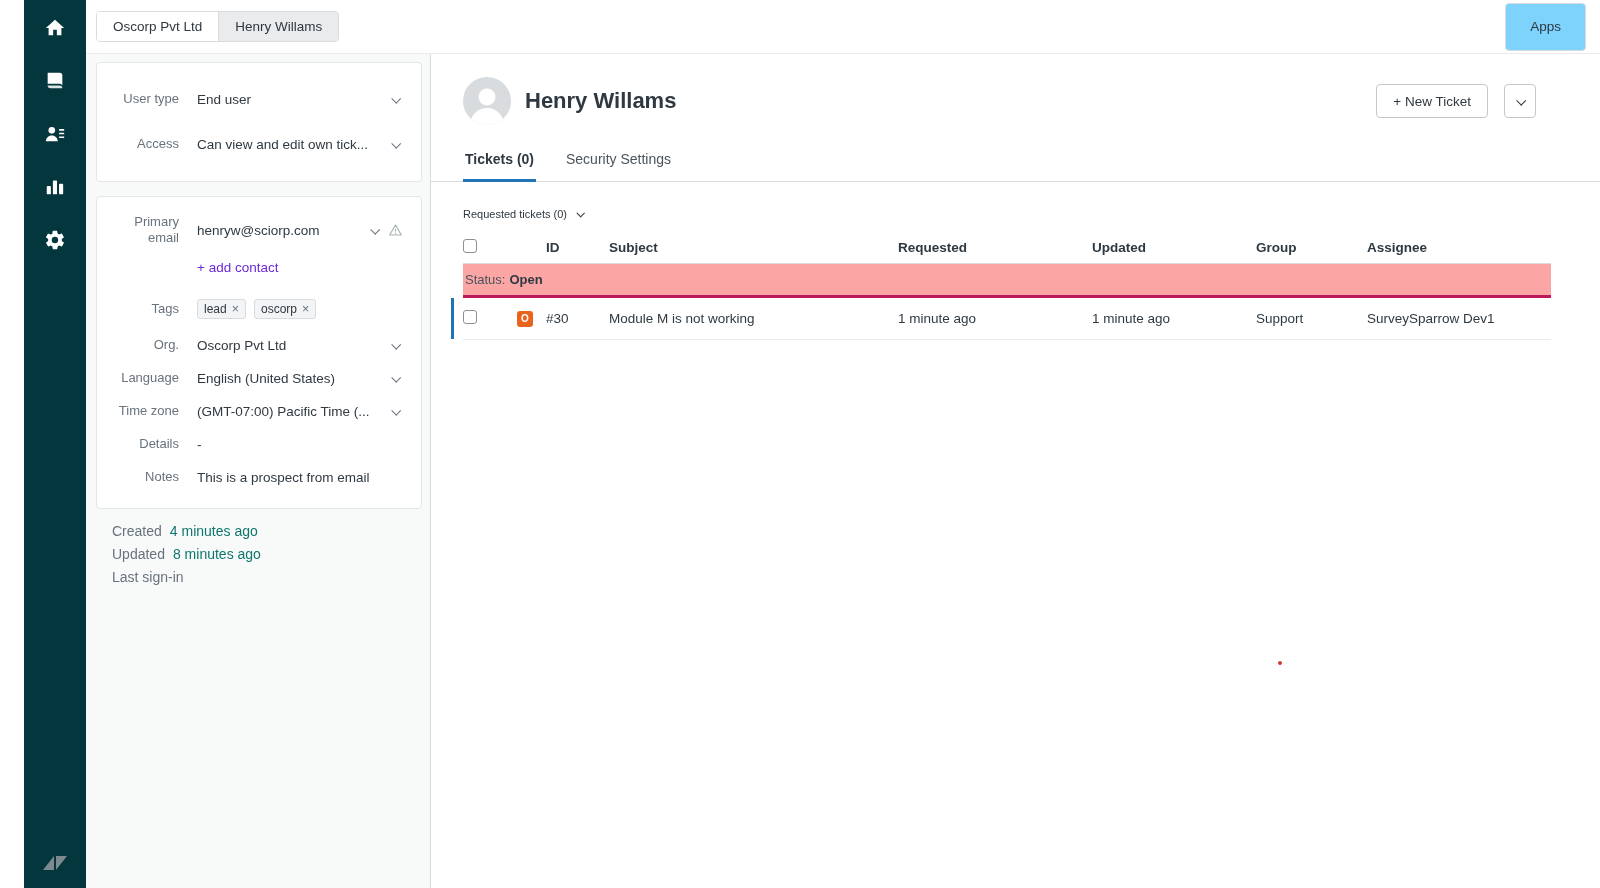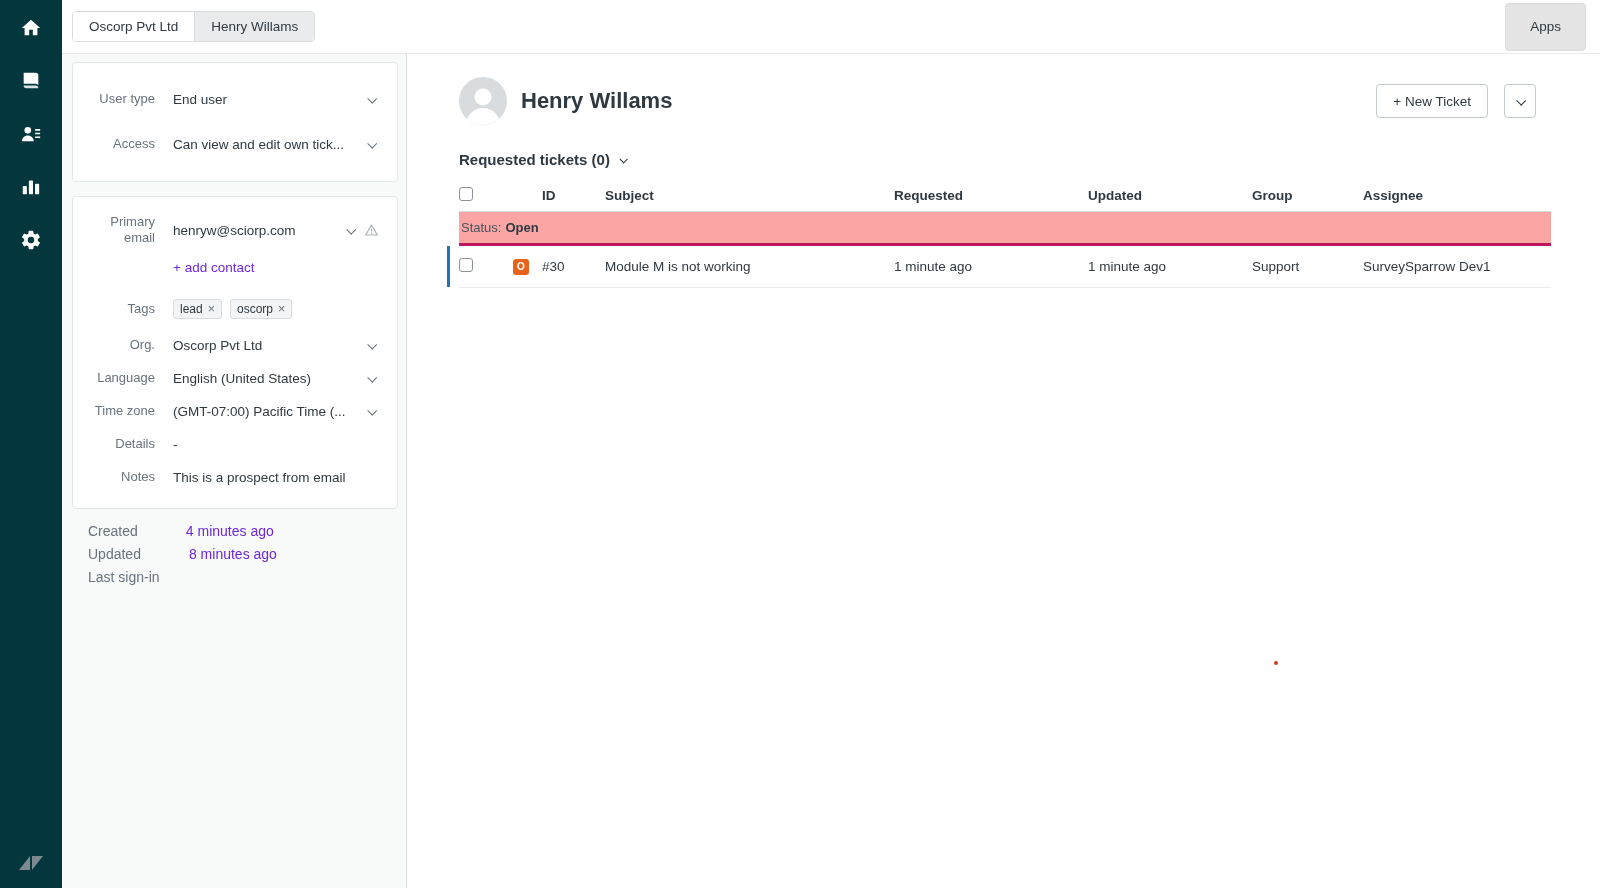--- a/index.html
+++ b/index.html
@@ -4,21 +4,21 @@
 <style>
   * { box-sizing: border-box; margin: 0; padding: 0; }
   html, body { width: 1600px; height: 888px; }
   body {
     font-family: "Liberation Sans", sans-serif;
     color: #2f3941;
     background: #fff;
     overflow: hidden;
     font-size: 14px;
   }
-  .app { display: flex; height: 100%; }
+  .app { display: flex; height: 100%; padding-left: 24px; }
 
   
   .nav {
     width: 62px; flex-shrink: 0;
     background: #03363d;
     display: flex; flex-direction: column; align-items: center;
     padding: 14px 0 14px;
   }
   .nav-icon {
     width: 28px; height: 28px; margin-bottom: 25px;
@@ -43,26 +43,26 @@
     background: #fff;
   }
   .top-tab {
     display: flex; align-items: center; padding: 0 16px;
     font-size: 13.5px; color: #2f3941; background: #fff; cursor: pointer;
     white-space: nowrap;
   }
   .top-tab.active { background: #e9ebed; border-left: 1px solid #d8dcde; }
   .apps-btn {
     margin-left: auto; height: 48px; padding: 0 24px;
-    border: 1px solid #d8dcde; border-radius: 4px; background: #e5e5e5;
+    border: 1px solid #d8dcde; border-radius: 4px; background: #7dd3fc;
     font-size: 13.5px; color: #2f3941; display: flex; align-items: center;
     cursor: pointer; font-family: inherit;
   }
 
-  .content { flex: 1; display: flex; min-height: 0; gap: 20px; }
+  .content { flex: 1; display: flex; min-height: 0; }
 
   
   .sidebar {
     width: 345px; flex-shrink: 0;
     background: #f8f9f9; border-right: 1px solid #d8dcde;
     padding: 8px 8px 0 10px; overflow: hidden;
   }
   .card {
     background: #fff; border: 1px solid #e3e6e8; border-radius: 4px;
     padding: 14px 16px; margin-bottom: 14px;
@@ -93,21 +93,21 @@
     display: inline-flex; align-items: center; gap: 5px; margin-right: 8px;
     cursor: pointer;
   }
   .tag-x { color: #68737d; font-size: 12.5px; line-height: 1; cursor: pointer; }
   .tags-row { min-height: 40px; margin-top: 4px; }
   .notes-val { white-space: normal; }
 
   .meta { padding-left: 16px; margin-top: 14px; font-size: 14px; }
   .meta-row { display: flex; gap: 8px; margin-bottom: 7px; }
   .meta-label { color: #68737d; }
-  .meta-value { color: #6d28d9; margin-left: 40px; }
+  .meta-value { color: #0f766e; }
 
   
   .mainpane { flex: 1; min-width: 0; position: relative; background: #fff; }
   .main-header {
     display: flex; align-items: center;
     padding: 23px 64px 0 32px;
   }
   .avatar { width: 48px; height: 48px; margin-right: 14px; flex-shrink: 0; }
   .page-title { font-size: 22px; font-weight: 700; color: #2f3941; }
   .ticket-actions { margin-left: auto; display: flex; align-items: center; gap: 16px; }
@@ -129,21 +129,21 @@
   }
   .mtab {
     padding: 8px 2px 12px; font-size: 14px; color: #49545c;
     border-bottom: 3px solid transparent; margin-bottom: -1px;
     cursor: pointer; white-space: nowrap;
   }
   .mtab.active { color: #2f3941; font-weight: 700; border-bottom-color: #1f73b7; }
 
   .section { padding: 26px 49px 0 32px; }
   .section-title-row { display: flex; align-items: center; gap: 10px; color: #2f3941; cursor: pointer; }
-  .section-title { font-size: 15px; font-weight: 700; }
+  .section-title { font-size: 11px; font-weight: 400; }
   .section-title-row .chev { width: 6px; height: 6px; }
 
   .table { margin-top: 12px; font-size: 13.5px; }
   .trow { display: flex; align-items: center; }
   .thead { height: 32px; border-bottom: 1px solid #d8dcde; font-weight: 700; }
   .status-row {
     height: 34px; background: #fca5a5; border-bottom: 3px solid #be185d;
     padding-left: 2px; font-size: 13px; color: #49545c;
     display: flex; align-items: center; gap: 4px;
   }
@@ -357,20 +357,28 @@
           </div>
           <h1 class="page-title">Henry Willams</h1>
           <div class="ticket-actions">
             <button class="new-ticket-btn">+ New Ticket</button>
             <button class="new-ticket-caret">
               <span class="chev"></span>
             </button>
           </div>
         </div>
 
+        <div class="tabs-bar">
+          <div class="mtab active">
+            <span>Tickets (0)</span>
+          </div>
+          <div class="mtab">
+            <span>Security Settings</span>
+          </div>
+        </div>
 
         <div class="section">
           <div class="section-title-row">
             <span class="section-title">Requested tickets (0)</span>
             <span class="chev"></span>
           </div>
 
           <div class="table">
             <div class="trow thead">
               <div class="c-cb"><span class="cb"></span></div>

